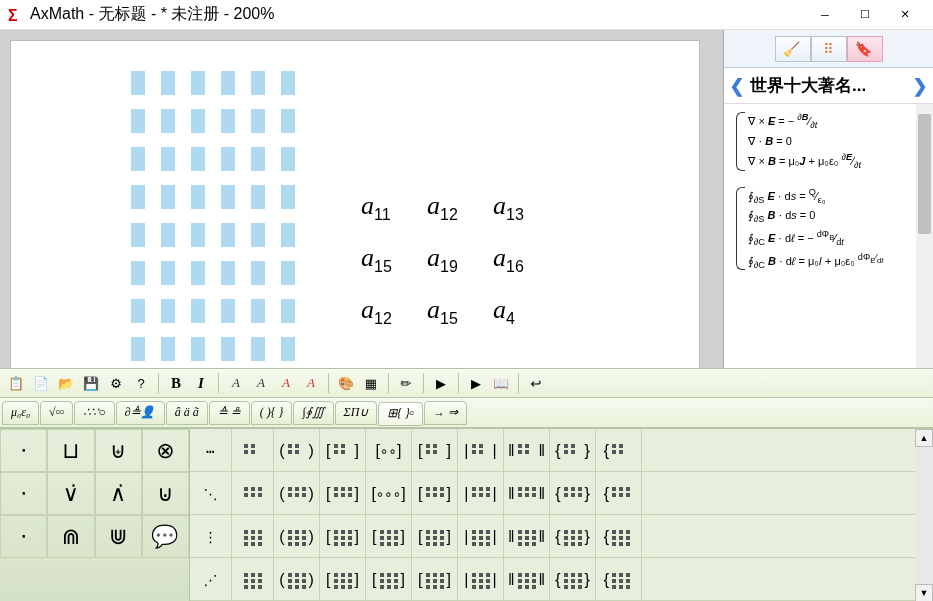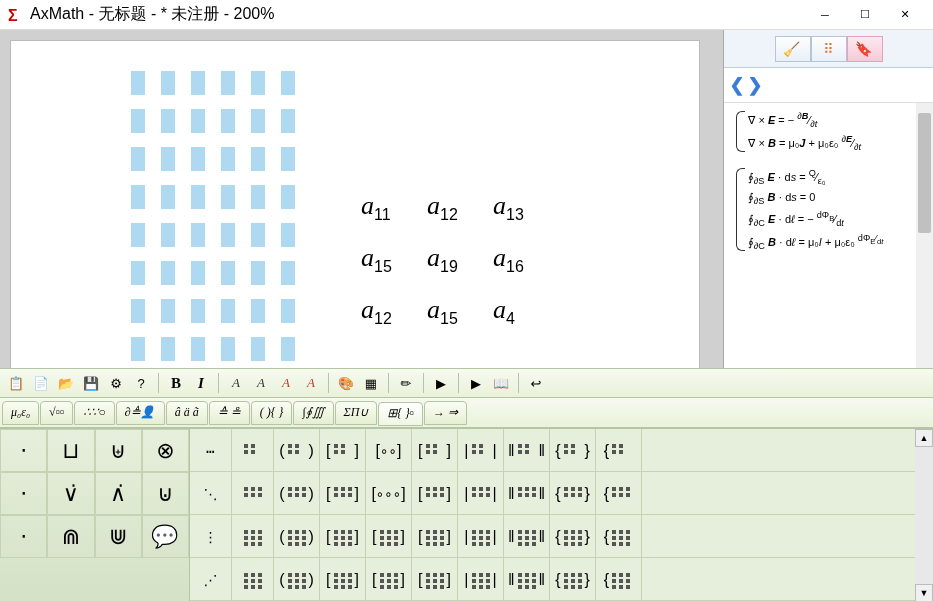--- a/index.html
+++ b/index.html
@@ -143,25 +143,27 @@
   <div class="rightpanel">
     <div class="rp-toolbar">
       <div class="rp-tool">🧹</div>
       <div class="rp-tool">
           <span style="color:#e07030">⠿</span>
         </div>
       <div class="rp-tool active">🔖</div>
     </div>
     <div class="rp-titlebar">
       <span class="rp-nav">❮</span>
+      <span class="rp-title">世界十大著名...</span>
       <span class="rp-nav">❯</span>
     </div>
     <div class="rp-content" style="position:relative">
       <div class="rp-formula" id="max1">
           <div>∇ × <b><i>E</i></b> = − <sup>∂<b><i>B</i></b></sup>⁄<sub>∂<i>t</i></sub></div>
+          <div>∇ · <b><i>B</i></b> = 0</div>
           <div>∇ × <b><i>B</i></b> = μ₀<b><i>J</i></b> + μ₀ε₀ <sup>∂<b><i>E</i></b></sup>⁄<sub>∂<i>t</i></sub></div>
         </div>
       <div class="rp-formula" id="max2">
           <div>∮<sub>∂S</sub> <b><i>E</i></b> · d<i>s</i> = <sup>Q</sup>⁄<sub>ε₀</sub></div>
           <div>∮<sub>∂S</sub> <b><i>B</i></b> · d<i>s</i> = 0</div>
           <div>∮<sub>∂C</sub> <b><i>E</i></b> · d<i>ℓ</i> = − <sup>dΦ<sub>B</sub></sup>⁄<sub>d<i>t</i></sub></div>
           <div>∮<sub>∂C</sub> <b><i>B</i></b> · d<i>ℓ</i> = μ₀<i>I</i> + μ₀ε₀ <sup>dΦ<sub>E</sub>⁄<sub>d<i>t</i></sub></sup></div>
         </div>
       
       

